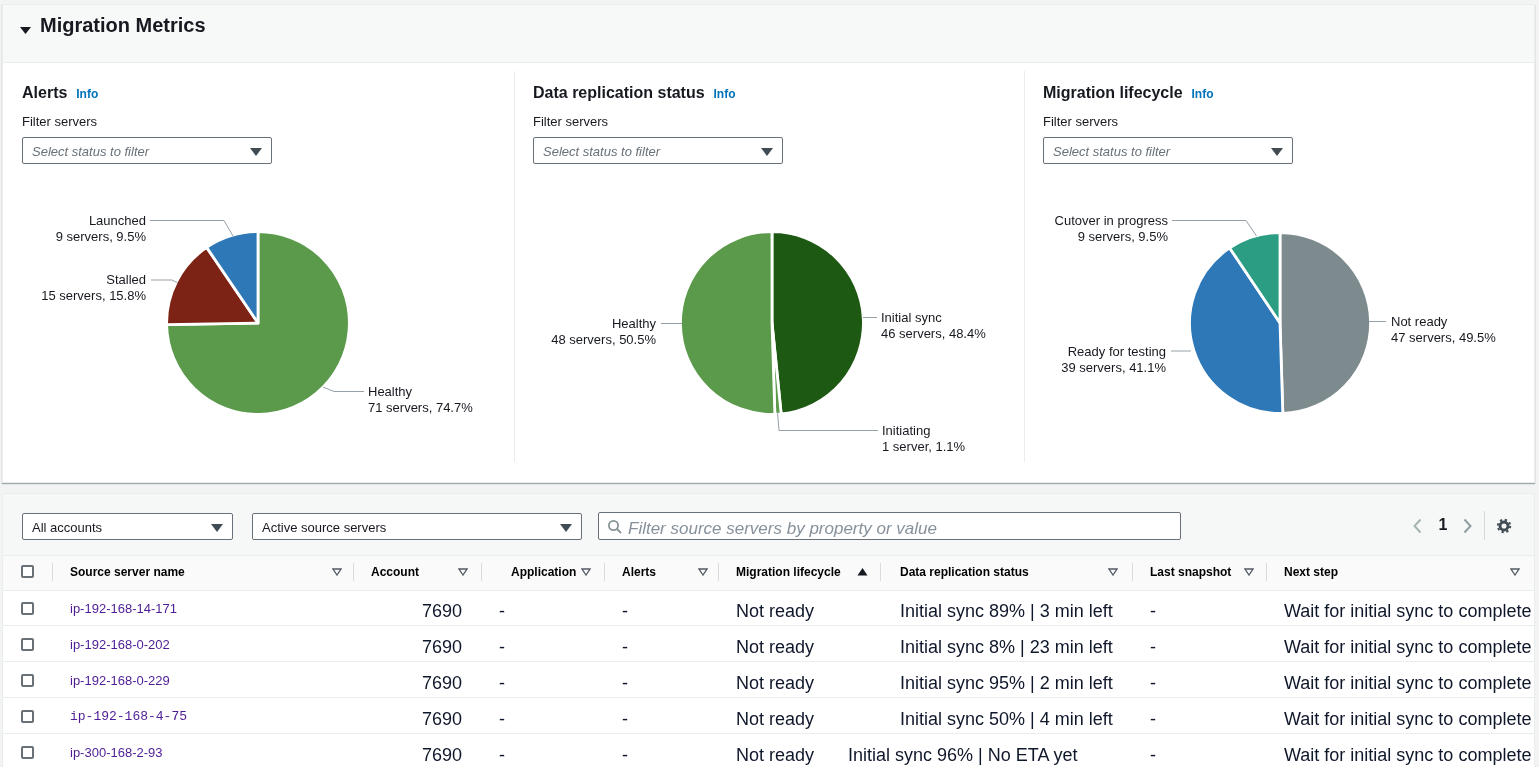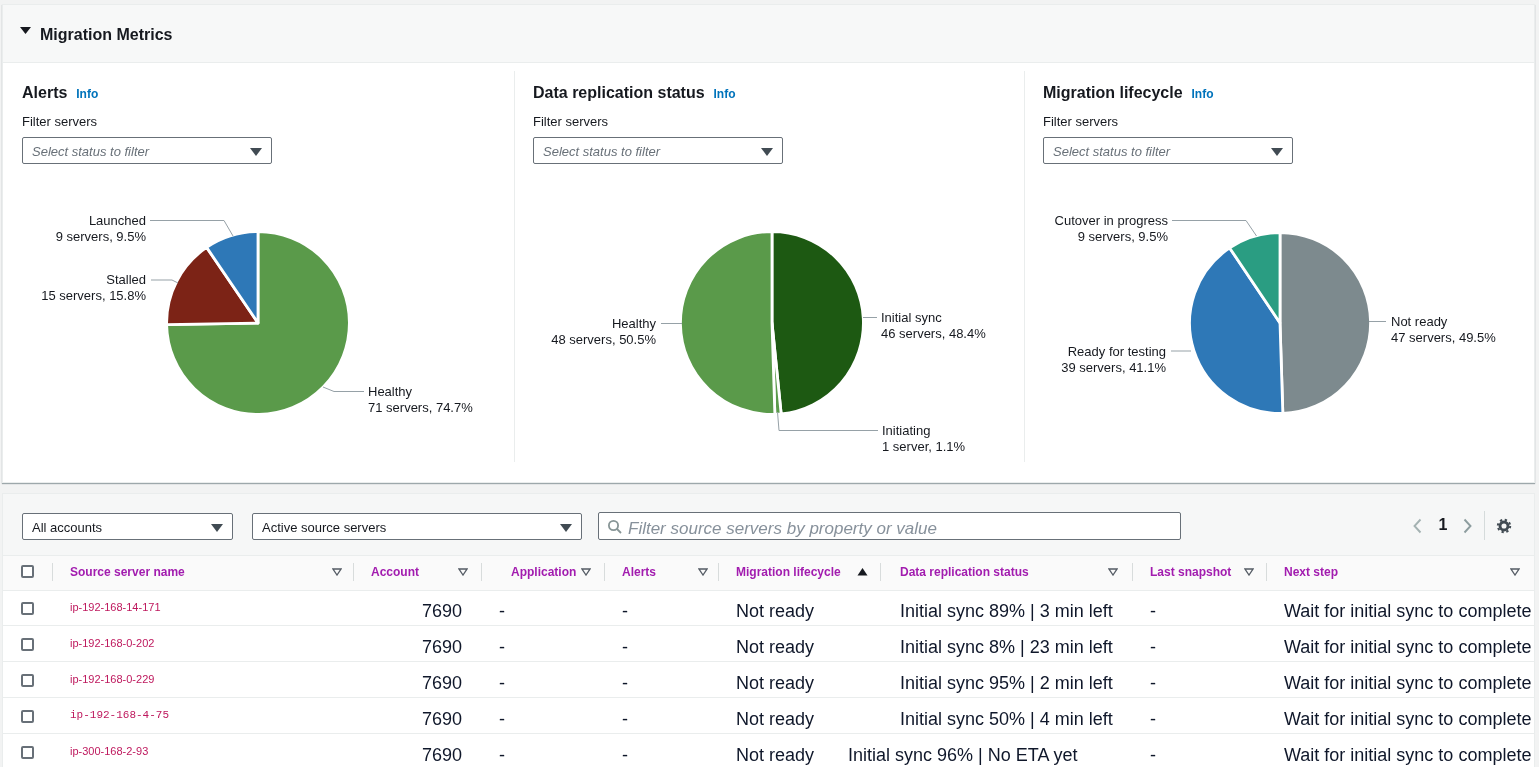--- a/index.html
+++ b/index.html
@@ -6,38 +6,38 @@
 html,body { width:1539px; height:767px; background:#f2f3f3; font-family:"Liberation Sans", sans-serif; position:relative; overflow:hidden; }
 .abs { position:absolute; }
 .card { position:absolute; background:#fff; border:1px solid #eaeded; box-shadow:0 1px 1px rgba(0,28,36,.35); }
 .title { font-size:16px; font-weight:bold; color:#16191f; }
 .info { font-size:12px; font-weight:bold; color:#0073bb; }
 .lbl { font-size:13px; color:#16191f; }
 .sel { position:absolute; background:#fff; border:1px solid #687078; border-radius:2px; height:27px; }
 .sel .ph { position:absolute; left:9px; top:6px; font-size:13px; font-style:italic; color:#687078; }
 .sel .tx { position:absolute; left:9px; top:6px; font-size:13px; color:#16191f; }
 .caret { position:absolute; right:9px; top:10px; width:0; height:0; border-left:6px solid transparent; border-right:6px solid transparent; border-top:8px solid #414b53; }
-.hdrlbl { position:absolute; font-size:12px; font-weight:bold; color:#a21caf; top:565px; }
+.hdrlbl { position:absolute; font-size:12px; font-weight:bold; color:#000000; top:565px; }
 .hdiv { position:absolute; width:1px; height:18px; background:#d8dcdc; top:563px; }
 .cb { position:absolute; width:13px; height:13px; border:2px solid #687078; border-radius:2px; background:#fff; }
 .cell { position:absolute; font-size:18px; color:#0f172a; }
-.link { font-size:11px; color:#be185d; }
+.link { font-size:13px; color:#4c1d95; }
 .rowline { position:absolute; left:3px; width:1531px; height:1px; background:#eaeded; }
 </style>
 </head>
 <body>
 
 <div class="card" style="left:2px; top:4px; width:1533px; height:479px;">
   <div style="position:absolute; left:0; top:0; width:100%; height:58px; background:#f7f8f8; border-bottom:1px solid #eaeded;"></div>
 </div>
 
 <svg class="abs" style="left:20px; top:26px;" width="11" height="9">
     <polygon points="0,1 11,1 5.5,8" fill="#16191f"></polygon>
   </svg>
-<div class="abs title" style="left:40px; top:26px; font-size:16px;">Migration Metrics</div>
+<div class="abs title" style="left:40px; top:14px; font-size:20px;">Migration Metrics</div>
 
 <div class="abs" style="left:514px; top:71px; width:1px; height:391px; background:#eaeded;"></div>
 <div class="abs" style="left:1024px; top:71px; width:1px; height:391px; background:#eaeded;"></div>
 
 <div class="abs" style="left:22px; top:84px;"><span class="title">Alerts</span>&nbsp; <span class="info">Info</span></div>
 <div class="abs lbl" style="left:22px; top:114px;">Filter servers</div>
 <div class="sel" style="left:22px; top:137px; width:250px;">
     <span class="ph">Select status to filter</span>
     <span class="caret"></span>
   </div>

